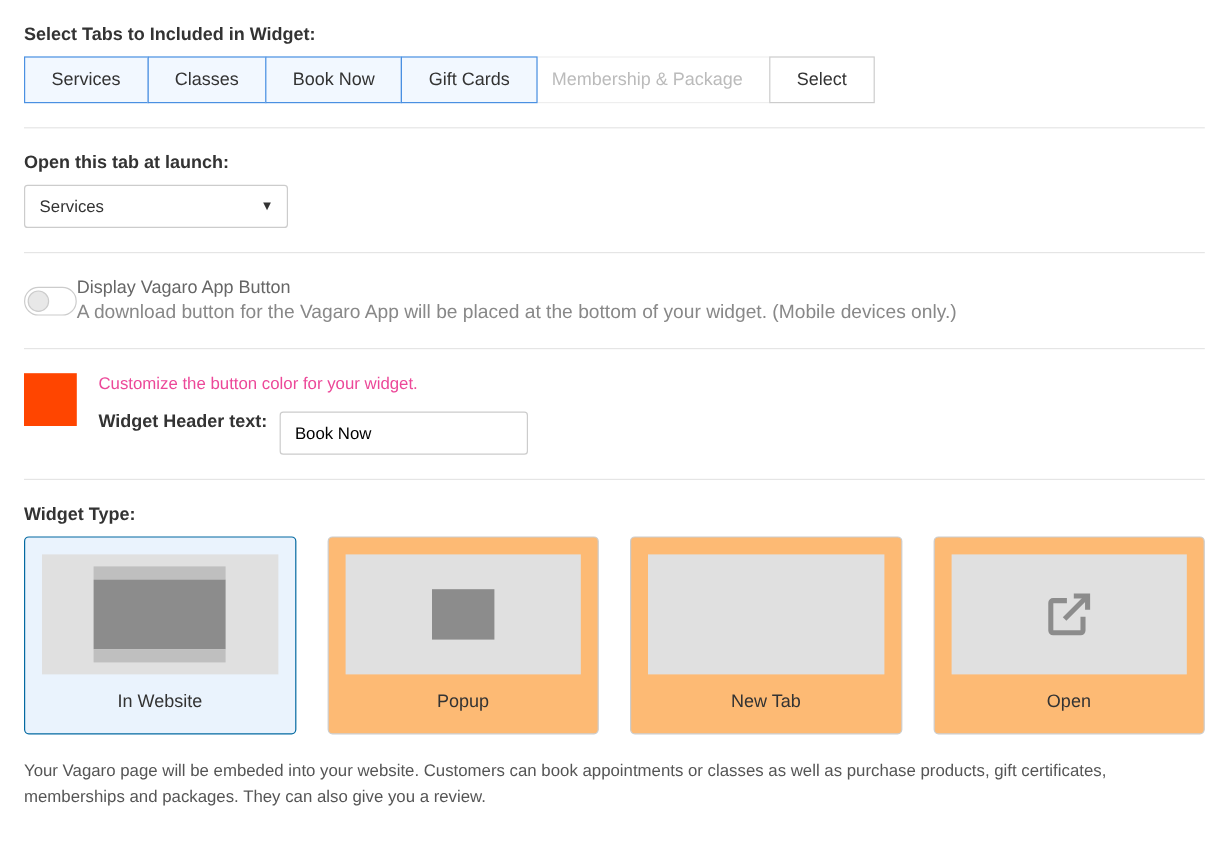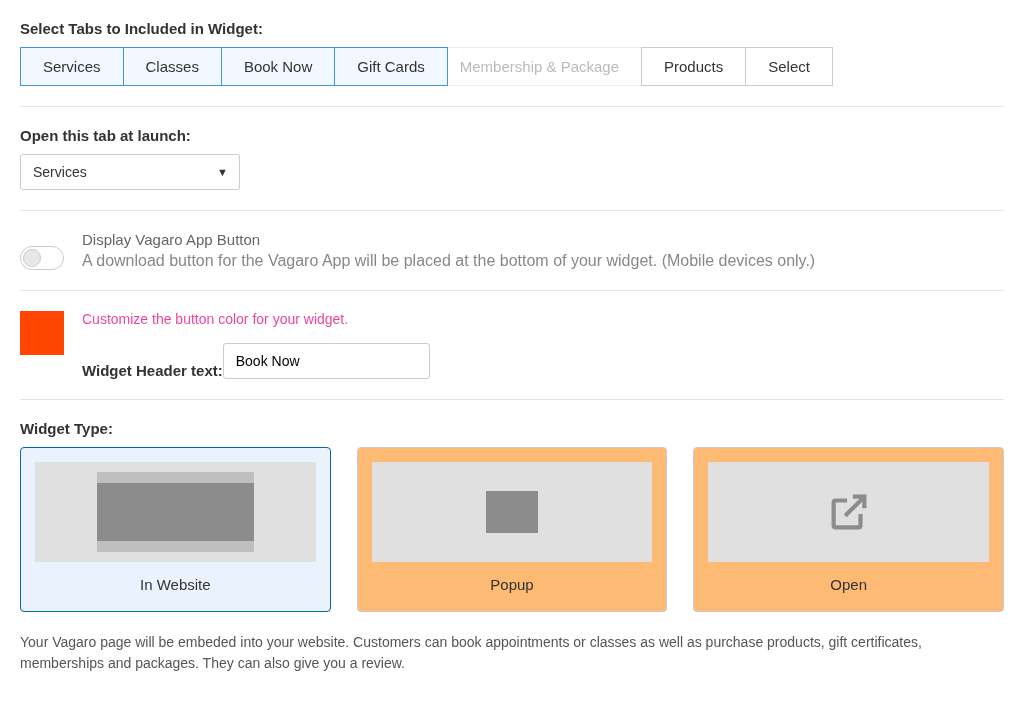--- a/index.html
+++ b/index.html
@@ -66,22 +66,21 @@
     position: absolute;
     right: 12px;
     top: 50%;
     transform: translateY(-50%);
     pointer-events: none;
     font-size: 11px;
     color: #333;
   }
   .toggle-row {
     display: flex;
-    align-items: flex-end;
-    gap: 18px;
+    align-items: center;
   }
   .toggle {
     width: 44px;
     height: 24px;
     border-radius: 12px;
     border: 1px solid #ccc;
     background: #fff;
     position: relative;
     cursor: pointer;
     flex-shrink: 0;
@@ -123,21 +122,22 @@
     color: #333;
     margin-bottom: 4px;
   }
   .color-text .desc {
     font-size: 14px;
     color: #ec4899;
     margin-bottom: 16px;
   }
   .header-text-row {
     display: flex;
-    align-items: flex-end;
+    align-items: flex-start;
+    gap: 10px;
   }
   .header-text-label {
     font-size: 15px;
     font-weight: 600;
     color: #333;
   }
   .text-input {
     border: 1px solid #ccc;
     border-radius: 3px;
     padding: 9px 12px;
@@ -200,21 +200,20 @@
 
 
 
 <div class="section-label">Select Tabs to Included in Widget:</div>
 <div class="tabs-row">
   <button class="tab-btn selected">Services</button>
   <button class="tab-btn selected">Classes</button>
   <button class="tab-btn selected">Book Now</button>
   <button class="tab-btn selected">Gift Cards</button>
   <button class="tab-btn disabled">Membership &amp; Package</button>
-  <button class="tab-btn">Products</button>
   <button class="tab-btn">Select</button>
 </div>
 
 <hr class="divider">
 
 
 <div class="section-label">Open this tab at launch:</div>
 <div class="select-wrap">
   <div class="select">Services</div>
   <span class="select-caret">▼</span>
@@ -264,20 +263,24 @@
     <div class="widget-card-label">In Website</div>
   </div>
 
   <div class="widget-card">
     <div class="widget-preview preview-popup">
       <div class="box"></div>
     </div>
     <div class="widget-card-label">Popup</div>
   </div>
 
+  <div class="widget-card">
+    <div class="widget-preview"></div>
+    <div class="widget-card-label">New Tab</div>
+  </div>
 
   <div class="widget-card">
     <div class="widget-preview preview-link">
       <svg viewBox="0 0 24 24" fill="none" stroke="#8c8c8c" stroke-width="2.2">
         <path d="M18 13v6a1 1 0 0 1-1 1H5a1 1 0 0 1-1-1V7a1 1 0 0 1 1-1h6"></path>
         <polyline points="14 4 20 4 20 10"></polyline>
         <line x1="10" y1="14" x2="20" y2="4"></line>
       </svg>
     </div>
     <div class="widget-card-label">Open</div>

